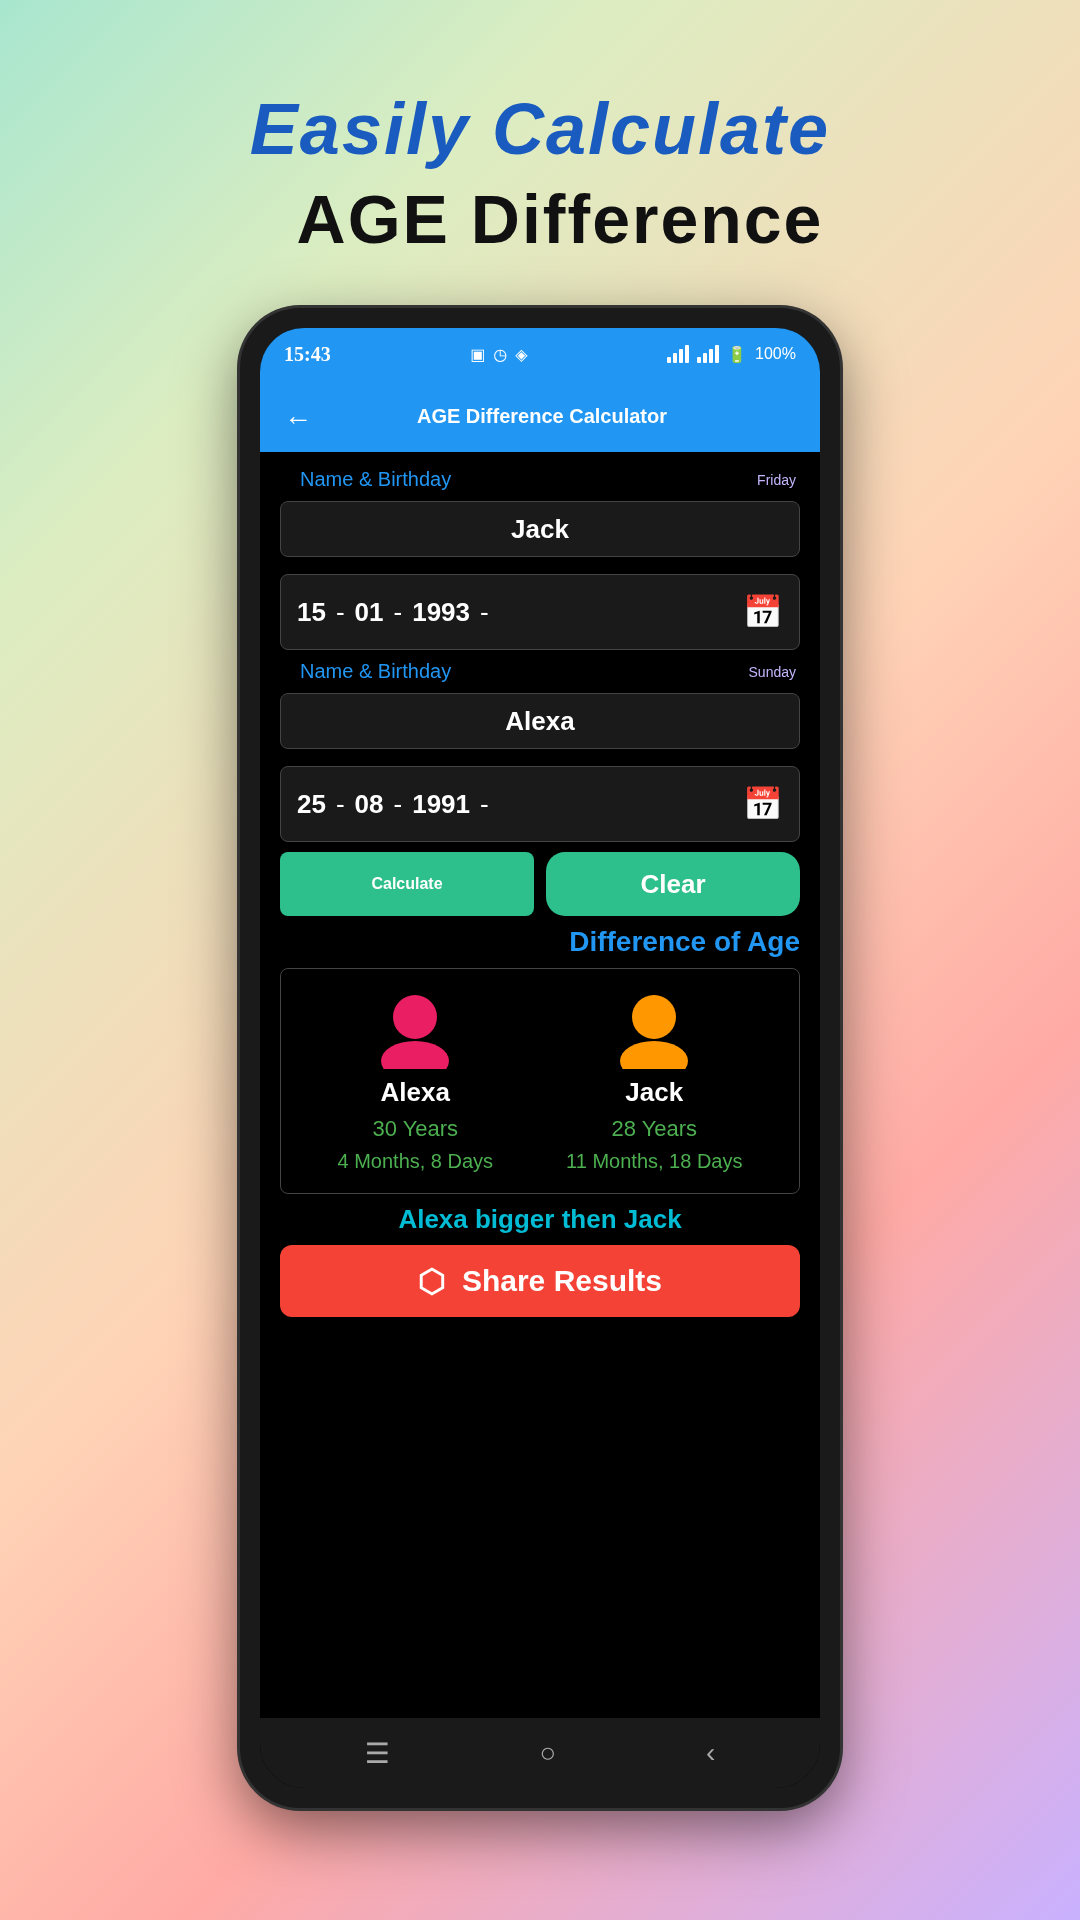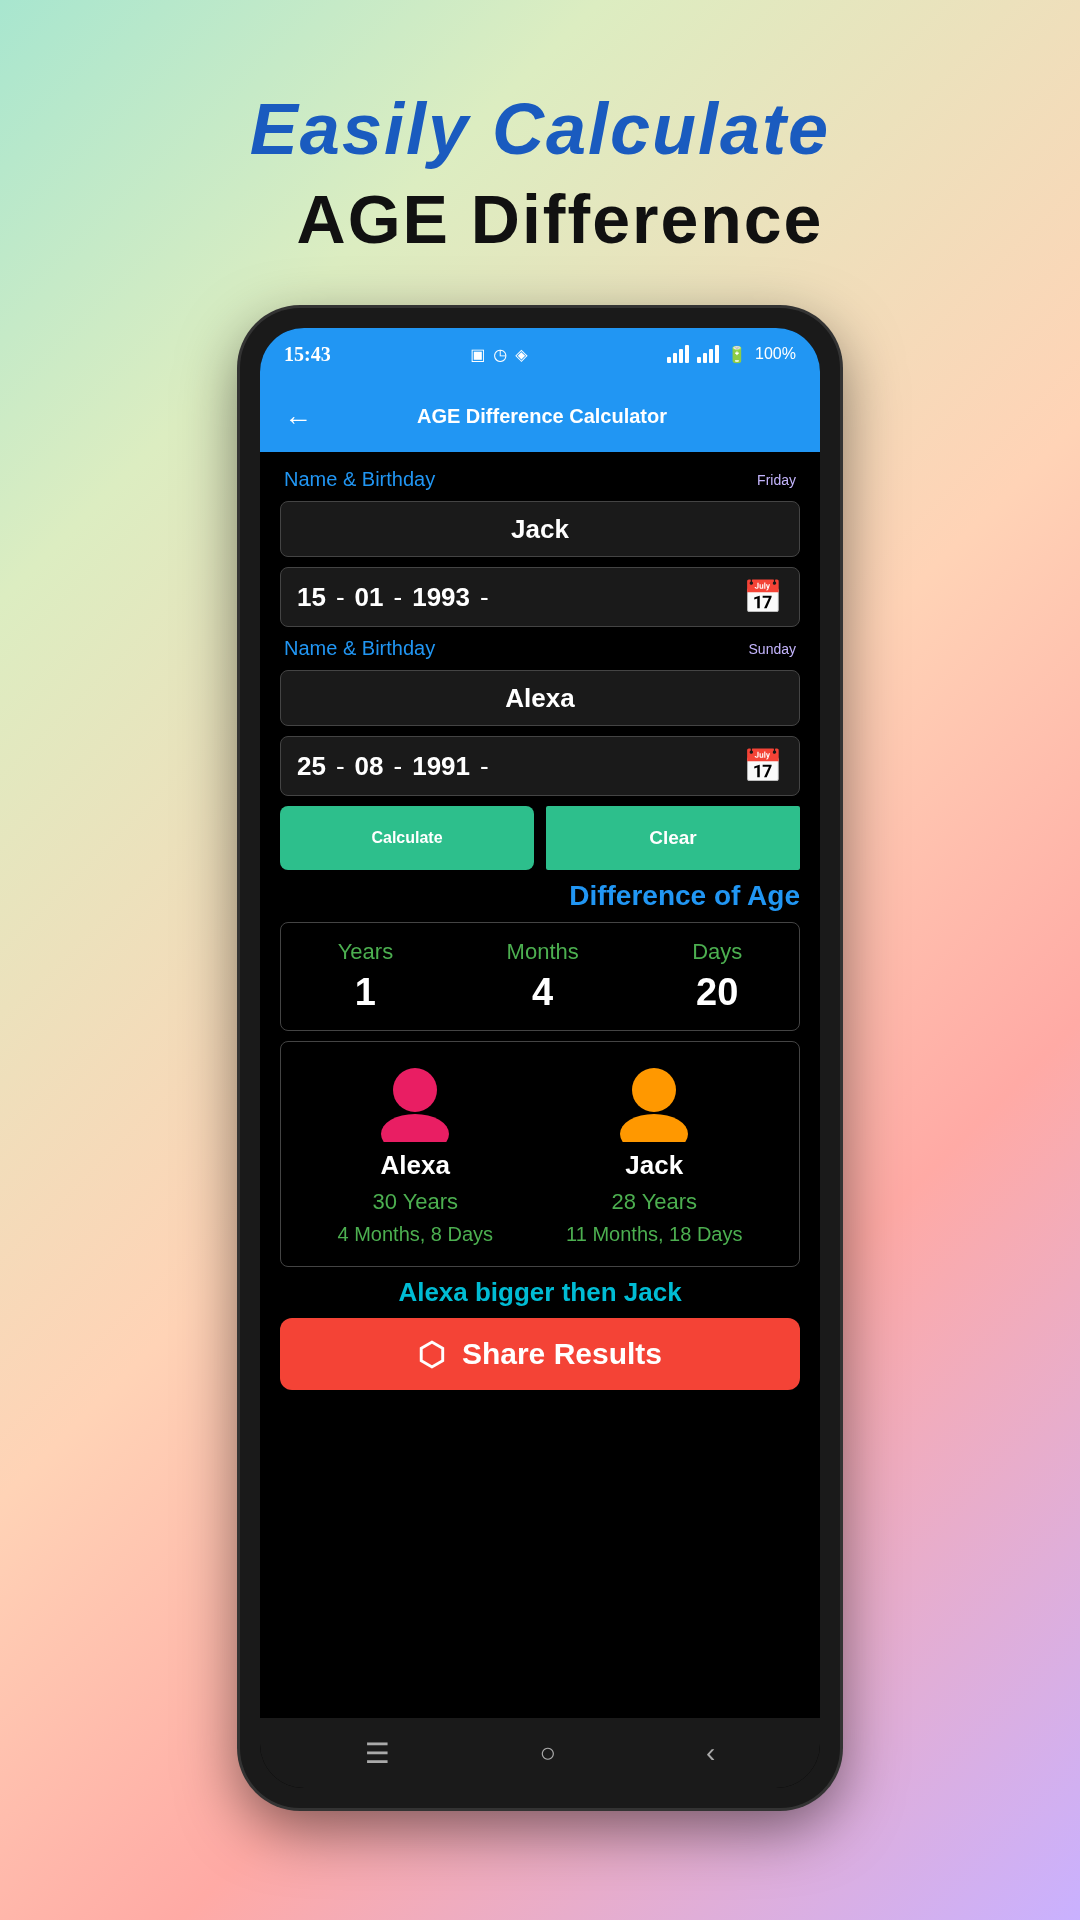--- a/index.html
+++ b/index.html
@@ -147,20 +147,21 @@
       flex-direction: column;
       gap: 10px;
     }
 
     
     .section-label-row {
       display: flex;
       justify-content: space-between;
       align-items: center;
       padding: 0 4px;
+      margin-left: 16px;
     }
 
     .section-label {
       color: #2196F3;
       font-size: 20px;
     }
 
     .section-day {
       color: #c4b5fd;
       font-size: 14px;
@@ -181,24 +182,25 @@
       color: white;
       font-size: 26px;
       font-weight: bold;
     }
 
     
     .date-input-box {
       background: #1a1a1a;
       border: 1.5px solid #444;
       border-radius: 8px;
-      height: 60px;
+      height: 76px;
       display: flex;
       align-items: center;
       padding: 0 16px;
+      margin-top: 7px;
     }
 
     .date-part {
       color: white;
       font-size: 26px;
       font-weight: bold;
     }
 
     .date-dash {
       color: white;
@@ -230,24 +232,24 @@
       color: white;
       font-size: 16px;
       font-weight: bold;
       cursor: pointer;
     }
 
     .btn-clear {
       flex: 1;
       background: #2dbf8c;
       border: none;
-      border-radius: 2px;
+      border-radius: 19px;
       height: 64px;
       color: white;
-      font-size: 19px;
+      font-size: 26px;
       font-weight: bold;
       cursor: pointer;
     }
 
     
     .diff-title {
       color: #2196F3;
       font-size: 28px;
       font-weight: bold;
       text-align: right;
@@ -453,34 +455,20 @@
         <span class="calendar-icon">📅</span>
       </div>
 
       <div class="buttons-row">
         <button class="btn-calculate">Calculate</button>
         <button class="btn-clear">Clear</button>
       </div>
 
       <div class="diff-title">Difference of Age</div>
 
-      <div class="age-diff-box">
-        <div class="diff-col">
-          <span class="diff-label">Years</span>
-          <span class="diff-value">1</span>
-        </div>
-        <div class="diff-col">
-          <span class="diff-label">Months</span>
-          <span class="diff-value">4</span>
-        </div>
-        <div class="diff-col">
-          <span class="diff-label">Days</span>
-          <span class="diff-value">20</span>
-        </div>
-      </div>
 
       <div class="people-box">
 
         <div class="person-col">
           <svg width="80" height="80" viewBox="0 0 80 80">
             <circle cx="40" cy="28" r="22" fill="#e91e63"></circle>
             <ellipse cx="40" cy="72" rx="34" ry="20" fill="#e91e63"></ellipse>
           </svg>
           <span class="person-name">Alexa</span>
           <span class="person-age">30 Years</span>

